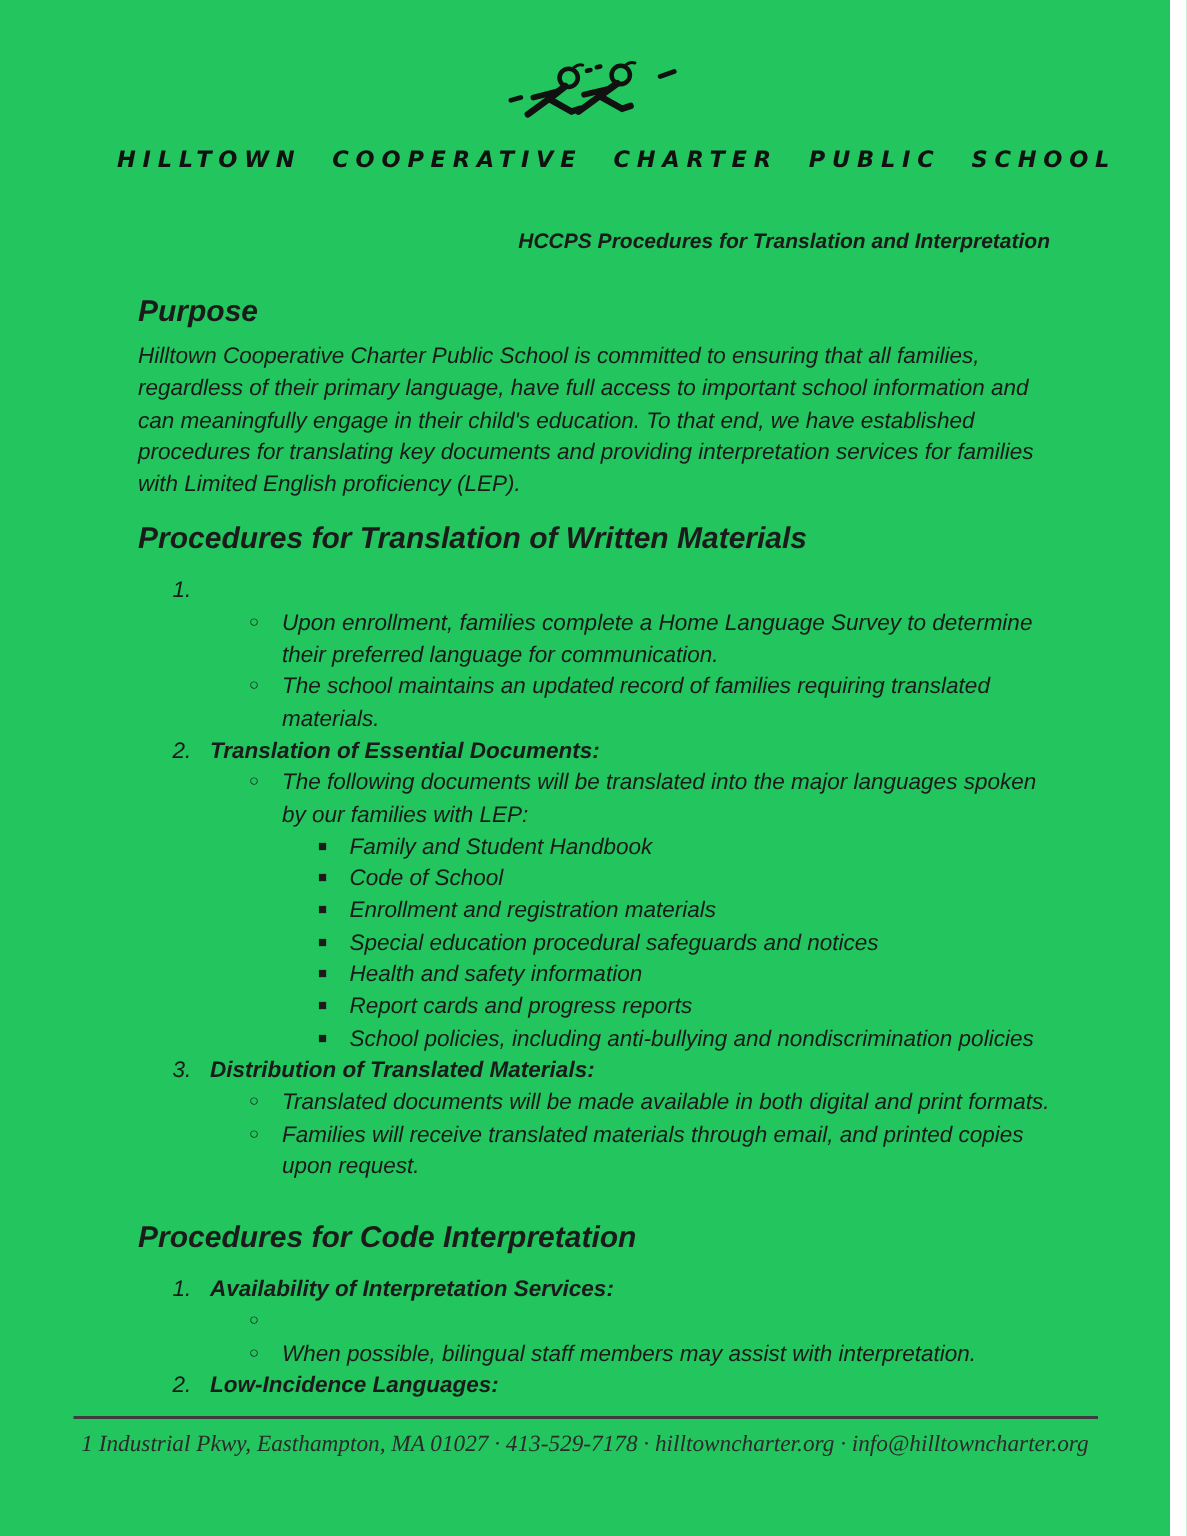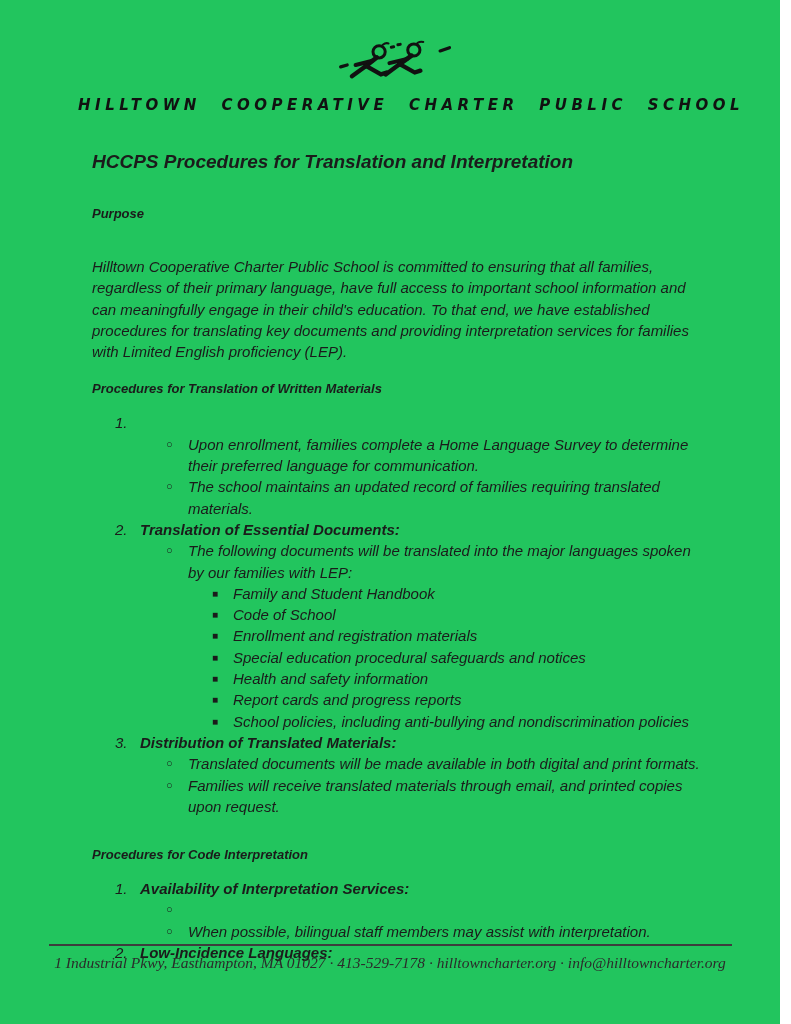--- a/index.html
+++ b/index.html
@@ -30,34 +30,34 @@
     font-family: "DejaVu Sans", sans-serif;
     font-weight: 700;
     font-size: 15px;
     letter-spacing: 4.5px;
     word-spacing: 11px;
     white-space: nowrap;
     color: #111;
   }
   .doc-title {
     margin-top: 37px;
-    text-align: left;
+    text-align: right;
     font-weight: 700;
-    font-size: 19px;
+    font-size: 14px;
   }
   .section-heading {
     font-weight: 700;
-    font-size: 13px;
+    font-size: 20px;
     line-height: 21px;
   }
   .h-purpose { margin-top: 30px; }
   .h-translation { margin-top: 16px; }
   .h-oral { margin-top: 27px; }
   .body-par {
-    margin-top: 32px;
+    margin-top: 8px;
     font-size: 15px;
     line-height: 21.3px;
   }
   .olist { margin-top: 13px; font-size: 15px; line-height: 21.3px; }
   .li-num { display: flex; }
   .li-num .num { flex: 0 0 25px; padding-left: 23px; box-sizing: content-box; }
   .li-num .li-title { font-weight: 700; }
   .li-sub { display: flex; padding-left: 74px; }
   .li-sub .marker {
     flex: 0 0 22px;

